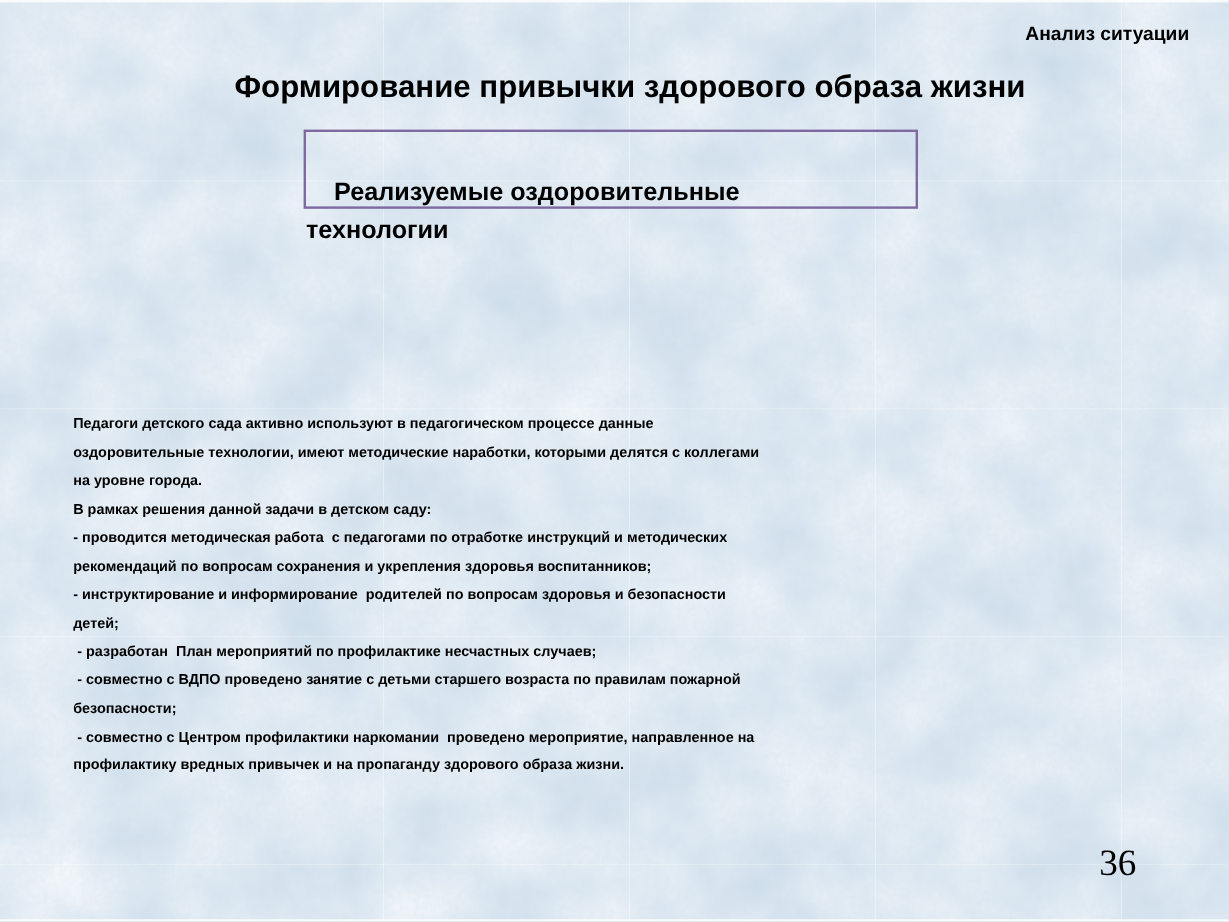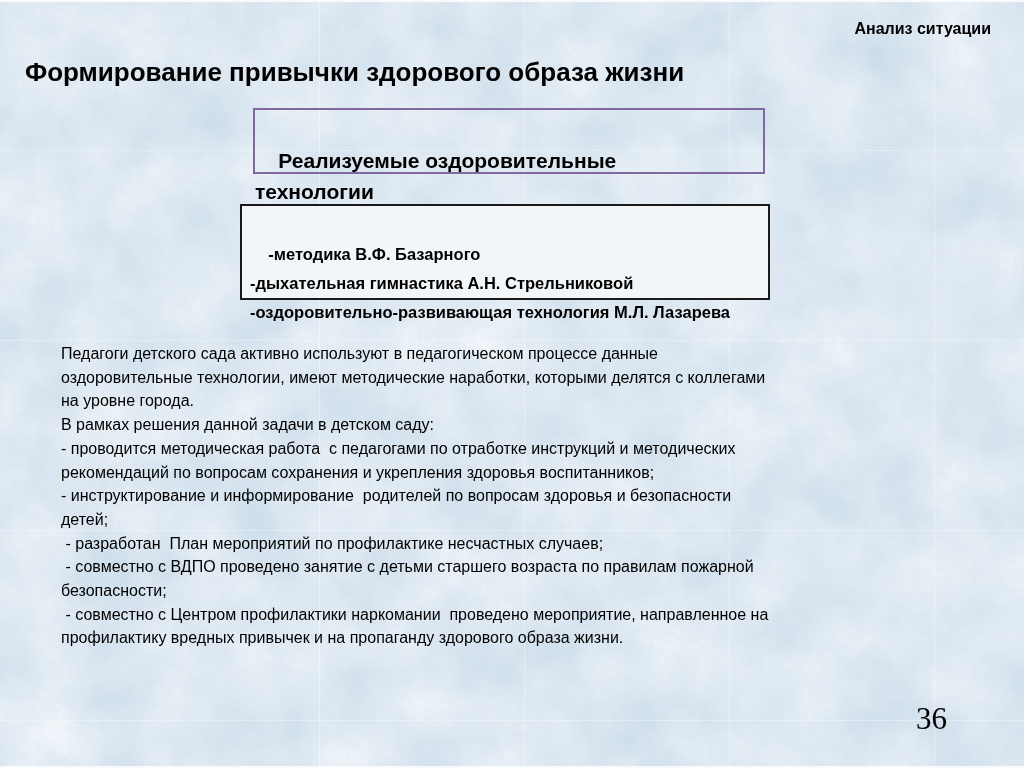--- a/index.html
+++ b/index.html
@@ -48,21 +48,21 @@
     font-size: 16px;
     font-weight: bold;
     white-space: nowrap;
   }
 
   .slide-title {
     position: absolute;
     top: 57px;
     left: 25px;
     width: 1000px;
-    text-align: left;
+    text-align: center;
     font-size: 26px;
     font-weight: bold;
     white-space: nowrap;
   }
 
   .tech-box {
     position: absolute;
     left: 253px;
     top: 108px;
     width: 508px;
@@ -89,23 +89,24 @@
     line-height: 29px;
     font-weight: bold;
     white-space: pre-wrap;
   }
 
   .body-text {
     position: absolute;
     left: 61px;
     top: 342px;
     width: 950px;
-    font-size: 16px;
+    font-size: 12px;
     line-height: 23.7px;
     white-space: pre-wrap;
+    font-weight: bold;
   }
 
   .page-number {
     position: absolute;
     left: 916px;
     top: 701px;
     font-family: "Liberation Serif", serif;
     font-size: 31px;
   }
 </style>
@@ -136,25 +137,20 @@
 
   <div class="corner-label">Анализ ситуации</div>
 
   <div class="slide-title">Формирование привычки здорового образа жизни</div>
 
   <div class="tech-box">
     <span>Реализуемые оздоровительные
 технологии</span>
   </div>
 
-  <div class="methods-box">
-    <span>-методика В.Ф. Базарного
--дыхательная гимнастика А.Н. Стрельниковой
--оздоровительно-развивающая технология М.Л. Лазарева</span>
-  </div>
 
   <div class="body-text">Педагоги детского сада активно используют в педагогическом процессе данные
 оздоровительные технологии, имеют методические наработки, которыми делятся с коллегами
 на уровне города.
 В рамках решения данной задачи в детском саду:
 - проводится методическая работа  с педагогами по отработке инструкций и методических
 рекомендаций по вопросам сохранения и укрепления здоровья воспитанников;
 - инструктирование и информирование  родителей по вопросам здоровья и безопасности
 детей;
  - разработан  План мероприятий по профилактике несчастных случаев;

